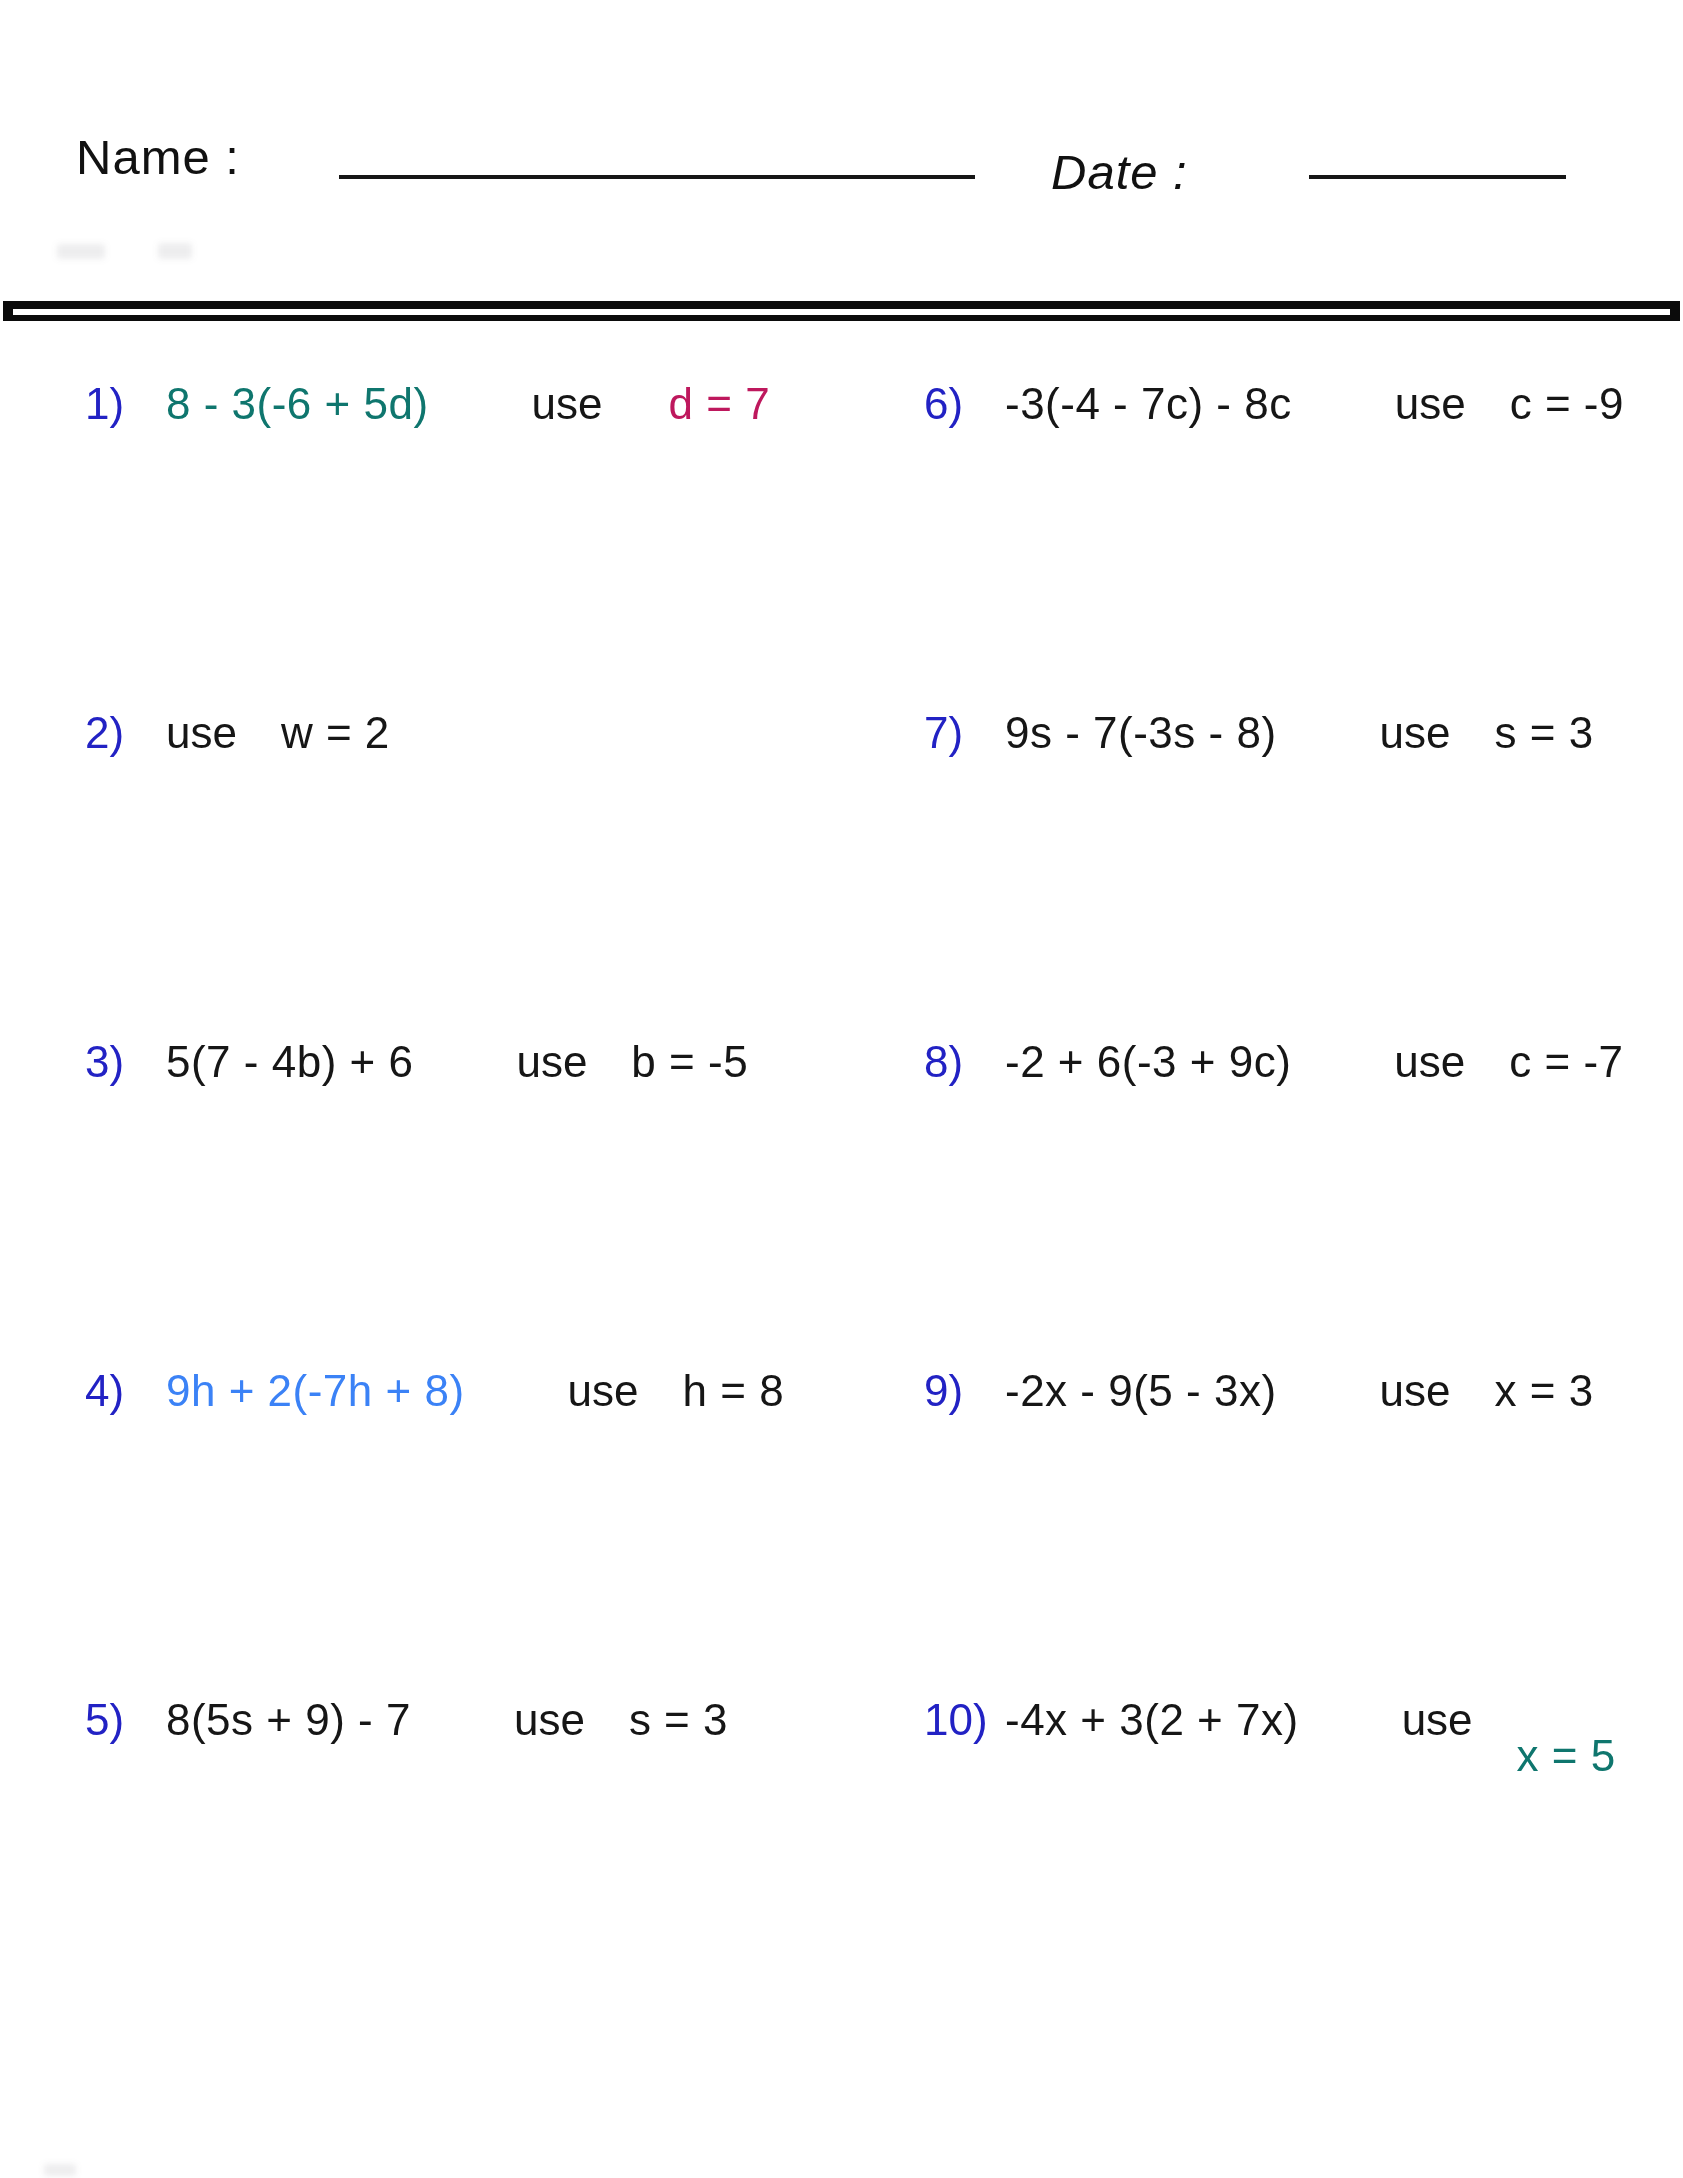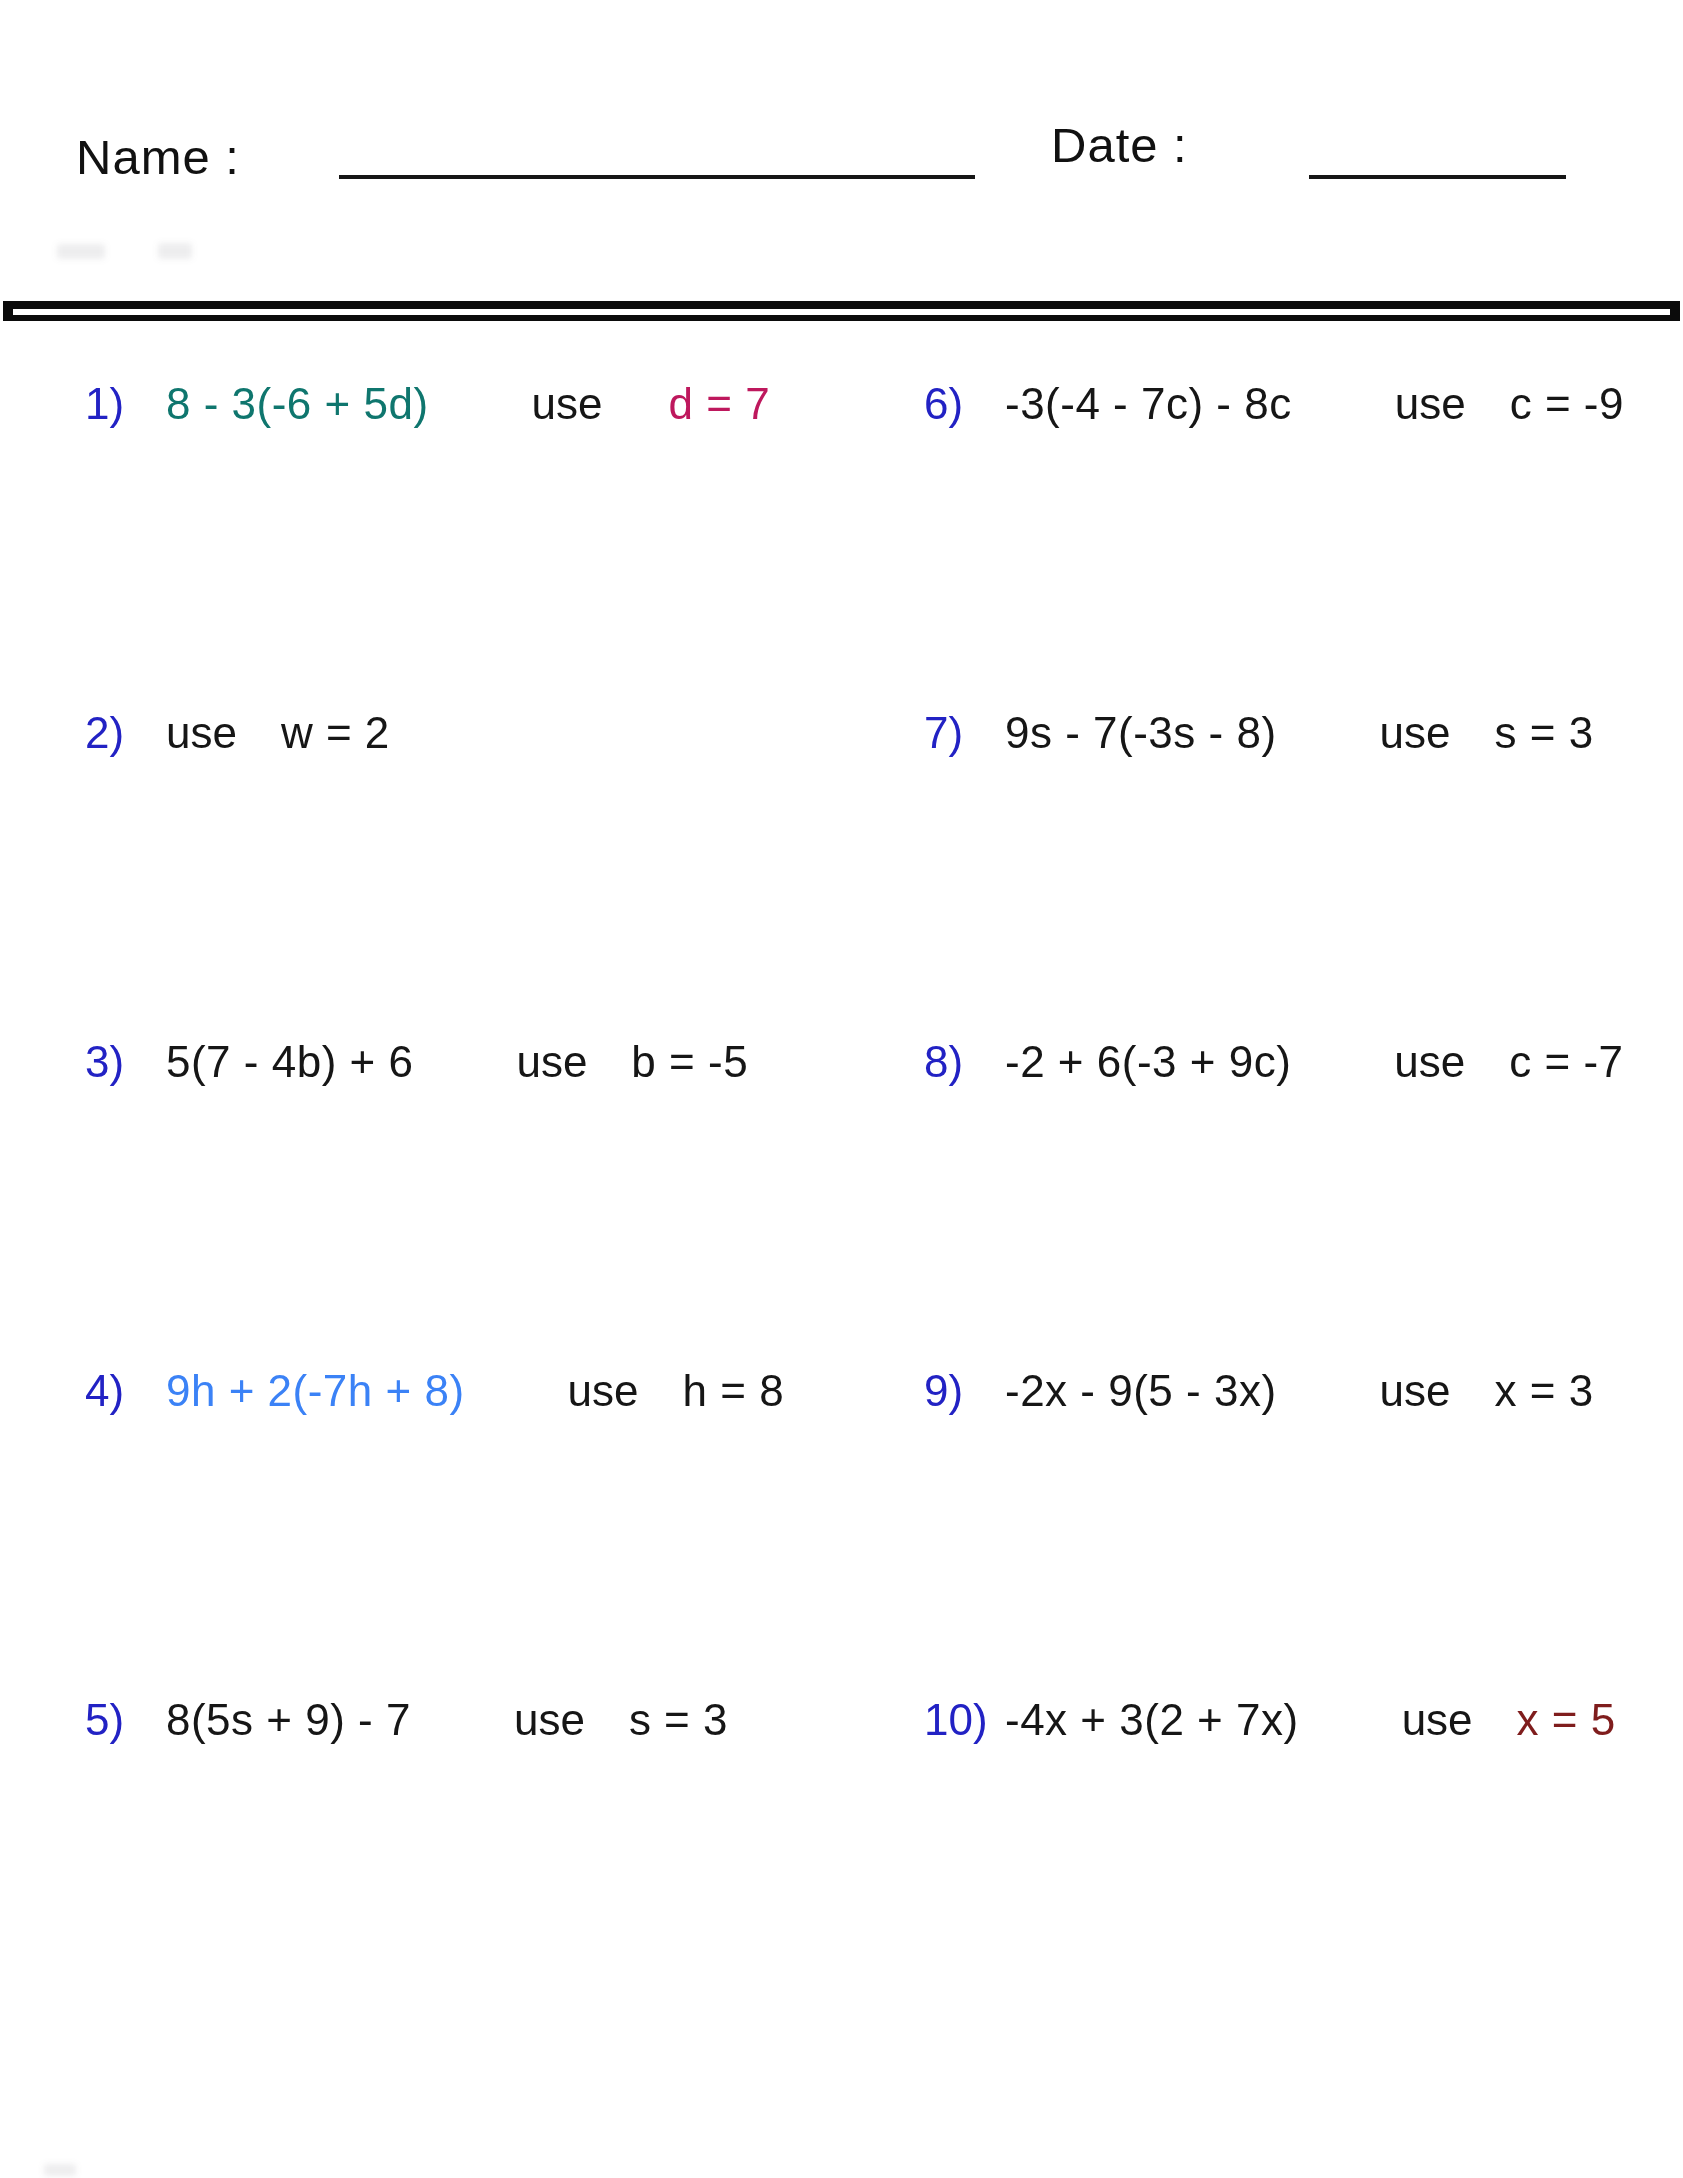--- a/index.html
+++ b/index.html
@@ -15,21 +15,21 @@
 
   
   .hdr-label {
     position: absolute;
     font-size: 49px;
     letter-spacing: 1px;
     color: #111;
     white-space: nowrap;
   }
   #name-label { left: 76px;  top: 129px; }
-  #date-label { left: 1051px; top: 117px; }
+  #date-label { left: 1051px; top: 144px; font-style: italic; }
   .fill-line {
     position: absolute;
     border-top: 4px solid #161616;
   }
   #name-line { left: 339px;  top: 175px; width: 636px; }
   #date-line { left: 1309px; top: 175px; width: 257px; }
 
   
   .divider {
     position: absolute;
@@ -163,18 +163,18 @@
     <div class="problem-row">
       <span class="p-num" style="color: rgb(34, 34, 196);">9)</span>
       <span class="p-expr" style="color: rgb(22, 22, 22);">-2x - 9(5 - 3x)</span>
       <span class="p-use" style="color: rgb(22, 22, 22);">use</span>
       <span class="p-sub" style="color: rgb(22, 22, 22);">x = 3</span>
     </div>
     <div class="problem-row">
       <span class="p-num" style="color: rgb(34, 34, 196);">10)</span>
       <span class="p-expr" style="color: rgb(22, 22, 22);">-4x + 3(2 + 7x)</span>
       <span class="p-use" style="color: rgb(22, 22, 22);">use</span>
-      <span class="p-sub" style="color: #7f1d1d;">x = 5</span>
+      <span class="p-sub" style="color: #0f766e; margin-top: 36px;">x = 5</span>
     </div>
   </div>
 
 </div>
 
 
 </body></html>

